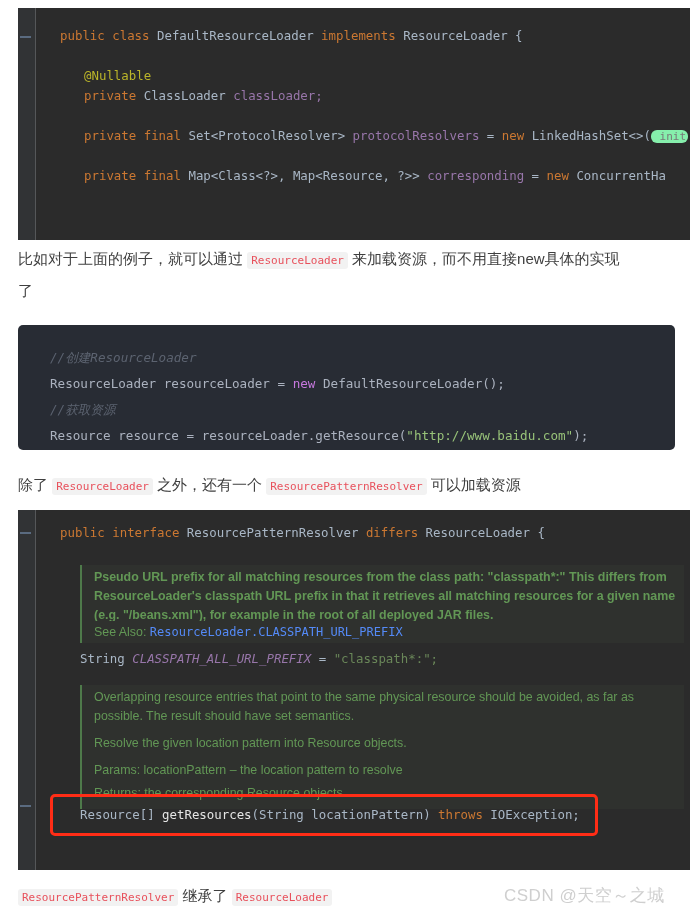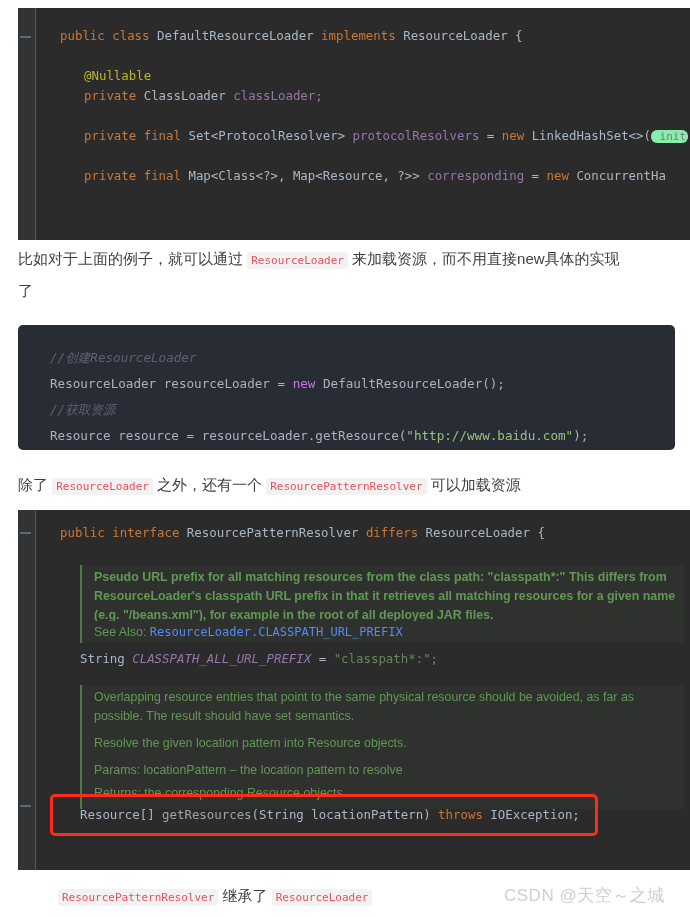--- a/index.html
+++ b/index.html
@@ -44,21 +44,21 @@
     font-size: 12.4px;
     color: #a9b7c6;
   }
 
   
   .kw  { color: #cc7832; }
   .cls { color: #a9b7c6; }
   .fld { color: #9876aa; }
   .ann { color: #bbb529; }
   .str { color: #6a8759; }
-  .mth { color: #a3a3a3; }
+  .mth { color: #e5e5e5; }
   .plain { color: #a9b7c6; }
   .param-hint {
     background: #86efac; color: #787878;
     border-radius: 6px; padding: 0 2px;
     font-size: 11px;
   }
 
   
   .doc-wrap {
     position: absolute;
@@ -208,19 +208,19 @@
       <div class="ide-line" id="cb3method" style="top: 295px; padding-left: 44px;"><span class="cls">Resource[] </span><span class="mth">getResources</span><span class="cls">(String locationPattern) </span><span class="kw">throws </span><span class="cls">IOException;</span></div>
 
       <div class="ide-line" style="top:336px;">
         <span class="plain">}</span>
       </div>
     </div>
   </div>
 
   <div class="red-box" style="left:50px; top:794px; width:548px; height:42px;"></div>
 
-  <div class="prose" style="left:18px; top:881px; width:430px;margin-left:40px;">
+  <div class="prose" style="left:18px; top:881px; width:430px;">
     <code class="inline">ResourcePatternResolver</code><span> 继承了 </span><code class="inline">ResourceLoader</code>
   </div>
 
   <div class="watermark" style="left:504px; top:884px;">CSDN @天空～之城</div>
 
 </div>
 
 </body></html>

